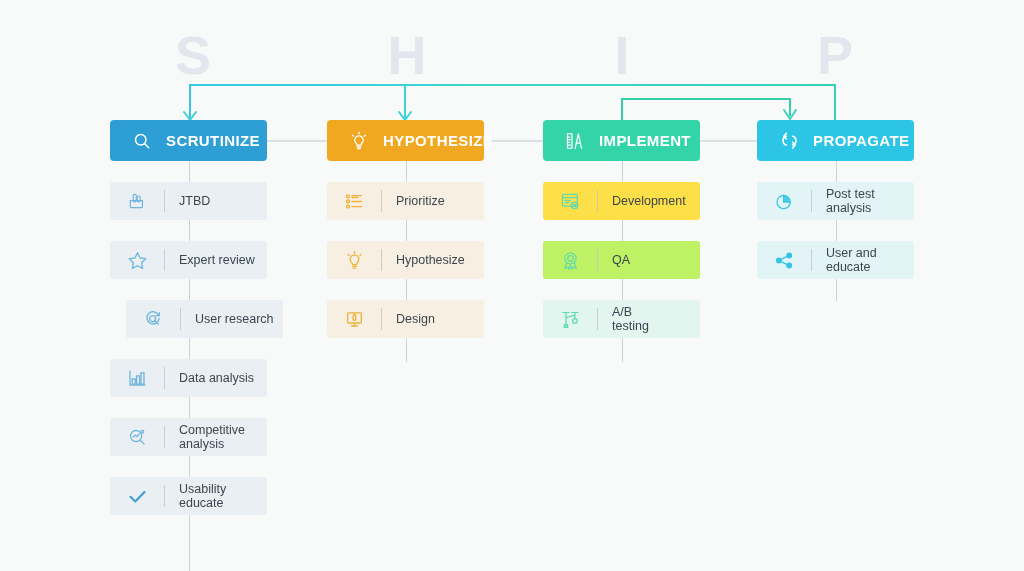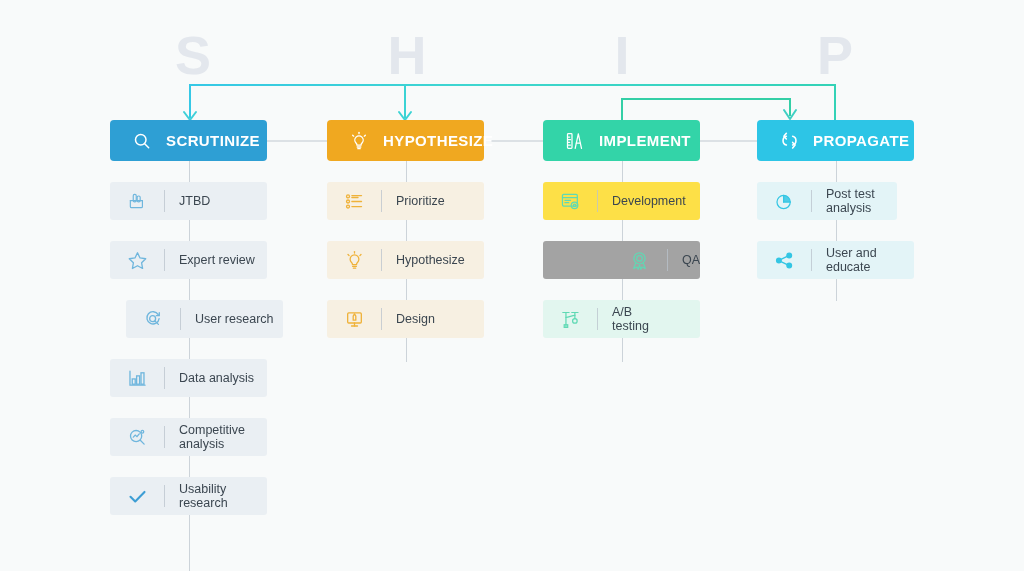--- a/index.html
+++ b/index.html
@@ -206,21 +206,21 @@
     </div>
 
     <div class="item" style="background:#eaeff3;width:157px;">
       <span class="item-icon">
         <svg width="21" height="21" viewBox="0 0 24 24" fill="none" stroke="#3d9ed4" stroke-width="2.4" stroke-linecap="round" stroke-linejoin="round">
             <polyline points="4,12.4 9.4,17.6 20,6.8"></polyline>
           </svg>
       </span>
       <span class="sep"></span>
       <span class="item-label">Usability
-research</span>
+educate</span>
     </div>
   </div>
 
   <div class="column" style="left:327px;width:157px;">
 
     <div class="stem" style="top:41px;height:201px;"></div>
 
     <div class="head" style="background:#f0a820;width:157px;">
       <span class="head-icon">
         <svg width="20" height="20" viewBox="0 0 24 24" fill="none" stroke="#fff" stroke-width="1.6" stroke-linecap="round">
@@ -307,21 +307,21 @@
             <line x1="5.6" y1="10.6" x2="12" y2="10.6"></line>
           <line x1="5.6" y1="13.4" x2="10" y2="13.4"></line>
             <circle cx="16.6" cy="16.4" r="3.8"></circle>
           <circle cx="16.6" cy="16.4" r="1.4"></circle>
           </svg>
       </span>
       <span class="sep"></span>
       <span class="item-label">Development</span>
     </div>
 
-    <div class="item" style="background:#a3a3a3;width:157px;justify-content:flex-end;">
+    <div class="item" style="background:#bef264;width:157px;">
       <span class="item-icon">
         <svg width="21" height="21" viewBox="0 0 24 24" fill="none" stroke="#5fd9b4" stroke-width="1.4" stroke-linecap="round" stroke-linejoin="round">
             <circle cx="12" cy="9.6" r="6.4"></circle>
           <circle cx="12" cy="9.6" r="3.2"></circle>
             <path d="M7.6 15 L5.4 21 L9 19.4 L10.4 22 L12 17.4"></path>
           <path d="M16.4 15 L18.6 21 L15 19.4 L13.6 22 L12 17.4"></path>
           </svg>
       </span>
       <span class="sep"></span>
       <span class="item-label">QA</span>
@@ -354,21 +354,21 @@
         <svg width="21" height="21" viewBox="0 0 24 24" fill="none" stroke="#fff" stroke-width="1.8" stroke-linecap="round" stroke-linejoin="round">
           <path d="M8.4 7.2 A5.2 5.2 0 0 0 8.4 17.2"></path>
           <polyline points="8.4,3.8 5.6,7.2 8.4,10.2"></polyline>
           <path d="M15.6 17.2 A5.2 5.2 0 0 0 15.6 7.2"></path>
           <polyline points="15.6,20.6 18.4,17.2 15.6,14.2"></polyline>
           </svg>
       </span>
       <span class="head-label">PROPAGATE</span>
     </div>
 
-    <div class="item" style="background:#e3f4f7;width:140px;">
+    <div class="item" style="background:#e3f4f7;width:157px;">
       <span class="item-icon">
         <svg width="21" height="21" viewBox="0 0 24 24" fill="none" stroke="#34c6e4" stroke-width="1.4" stroke-linecap="round" stroke-linejoin="round">
             <circle cx="11" cy="12.6" r="7.6"></circle>
           <path d="M11 12.6 L11 5 A7.6 7.6 0 0 1 18.6 12.6 Z" fill="#34c6e4" stroke="none" opacity="0.85"></path>
           <line x1="11" y1="12.6" x2="11" y2="5"></line>
             <line x1="11" y1="12.6" x2="18.6" y2="12.6"></line>
           </svg>
       </span>
       <span class="sep"></span>
       <span class="item-label">Post test

